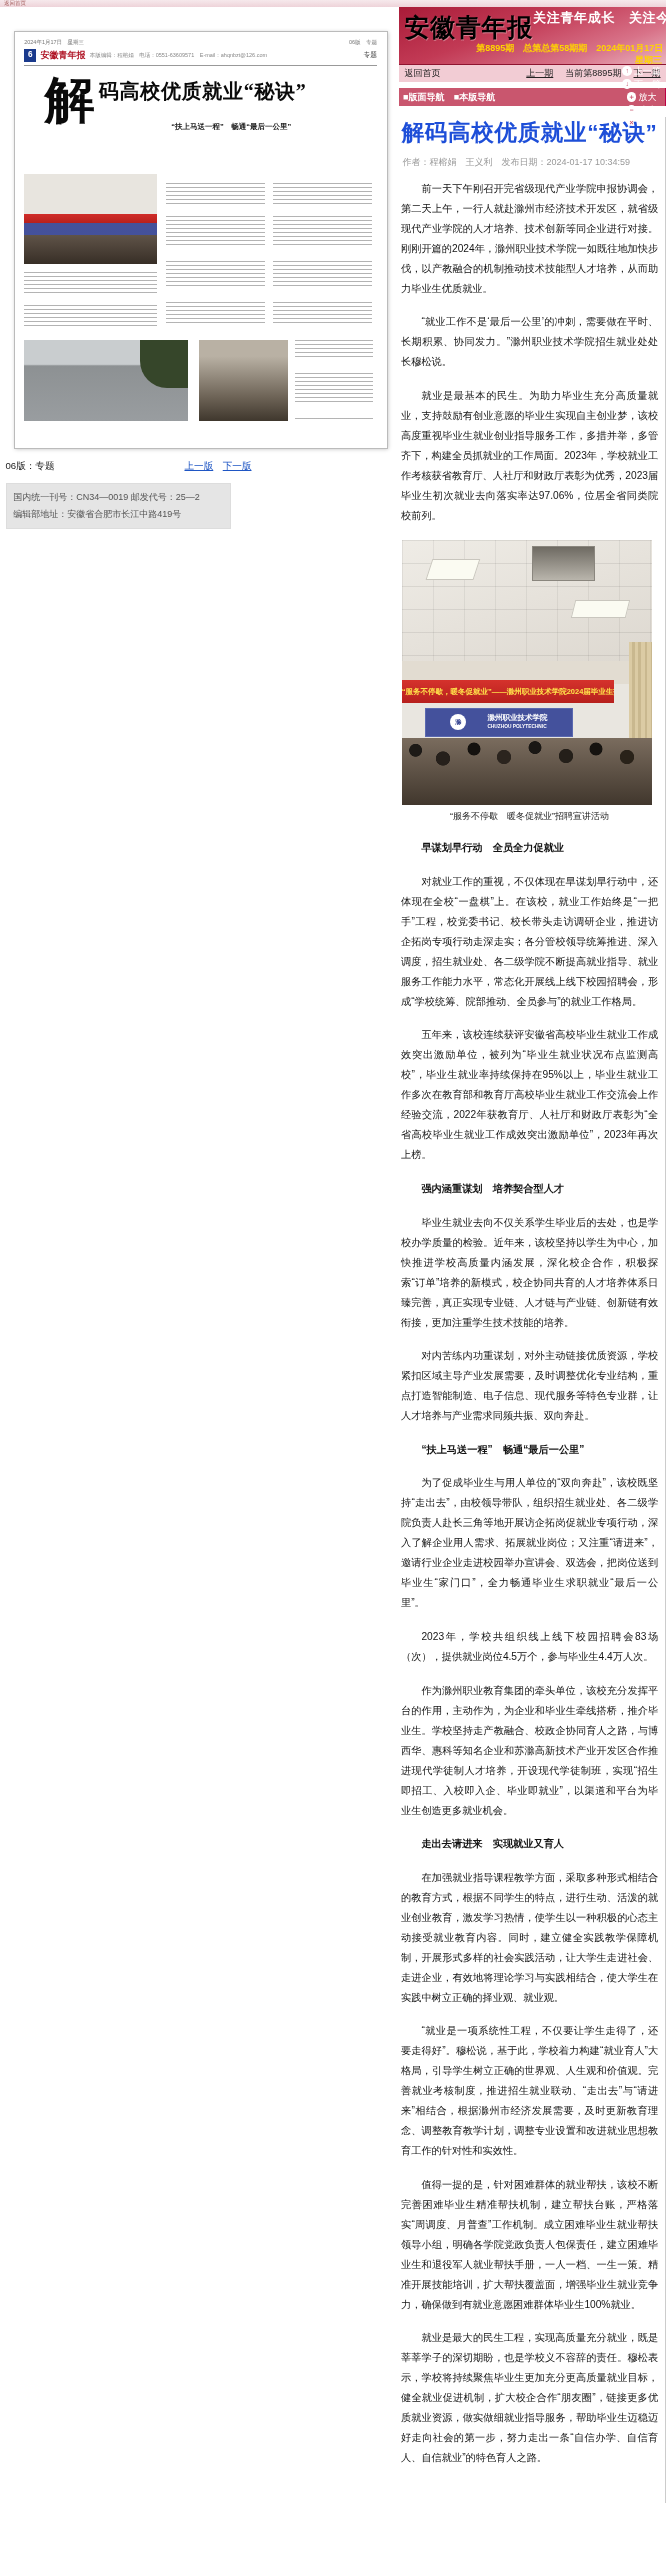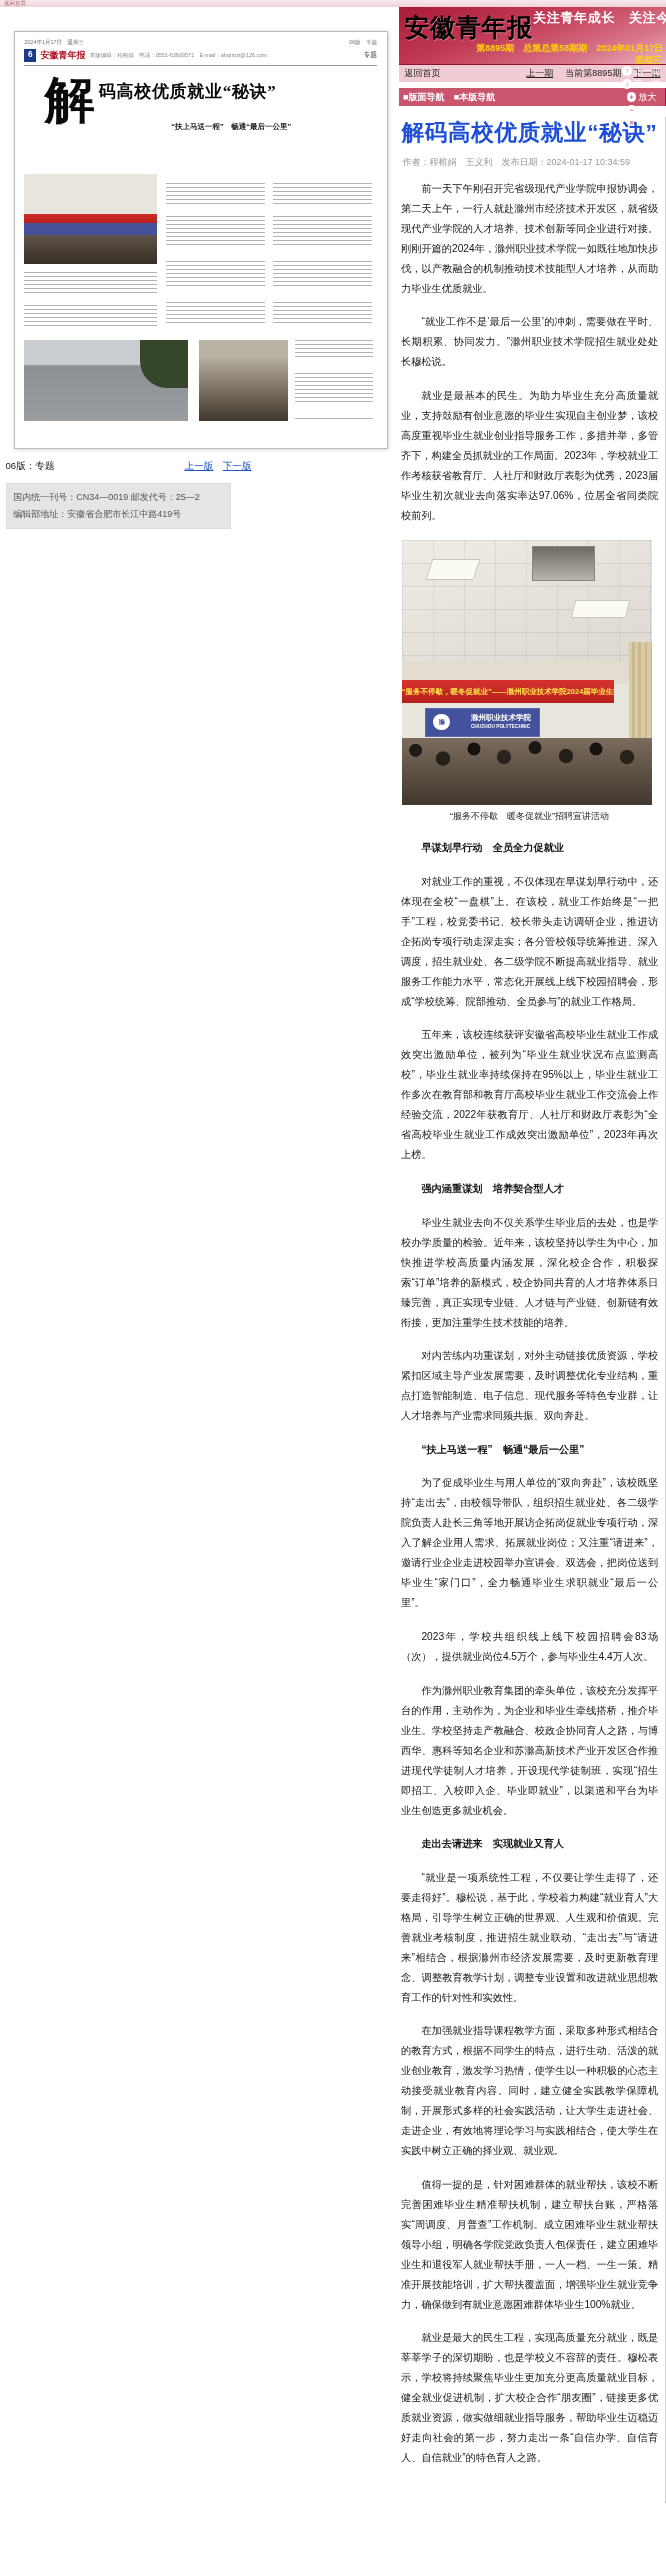--- a/index.html
+++ b/index.html
@@ -46,21 +46,21 @@
        linear-gradient(90deg,rgba(0,0,0,.06) 0.7px,transparent 0.7px) 0 0/31px 100%,
        linear-gradient(180deg,rgba(0,0,0,.08) 0.7px,transparent 0.7px) 0 0/ 100% 23px,
        linear-gradient(160deg,#efece6,#ddd8d0); }
   .ph1 .light1,.ph1 .light2 { position:absolute; background:#fbfbf2; border:0.7px solid #c9c6be; }
   .ph1 .light1 { left:27px; top:19px; width:48px; height:20.5px; transform:skewX(-18deg); }
   .ph1 .light2 { left:171px; top:60px; width:55px; height:18px; transform:skewX(-14deg); }
   .ph1 .vent { position:absolute; left:130px; top:6.8px; width:63px; height:35px; background:linear-gradient(180deg,#6e6a62,#b9b5ac); border:1.4px solid #8a867e; }
   .ph1 .wall { position:absolute; top:121px; left:0; right:0; height:23px; background:#e2dcd1; }
   .ph1 .curtain { position:absolute; right:0; top:102px; width:23px; height:102px; background:repeating-linear-gradient(90deg,#dbcba4 0 3.4px,#c9b88f 3.4px 6.1px); }
   .ph1 .banner { position:absolute; left:0; top:140px; width:212px; height:23px; background:linear-gradient(180deg,#d5322c,#b7201d); color:#ffe24a; font-size:7.5px; font-weight:bold; line-height:23px; text-align:center; white-space:nowrap; overflow:hidden; }
-  .ph1 .board { position:absolute; left:23px; top:168px; width:115px; height:29px; background:linear-gradient(180deg,#47549e,#3a4astretch); background:#44519c; border:1.4px solid #5a68b0; color:#fff; display:flex; align-items:center; justify-content:center; gap:21px; }
+  .ph1 .board { position:absolute; left:23px; top:168px; width:148px; height:29px; background:linear-gradient(180deg,#47549e,#3a4astretch); background:#44519c; border:1.4px solid #5a68b0; color:#fff; display:flex; align-items:center; justify-content:center; gap:21px; }
   .ph1 .board .bl { width:16.4px; height:16.4px; border-radius:50%; background:#fff; color:#2b3a8c; font-size:6.1px; line-height:16.4px; text-align:center; font-weight:bold; }
   .ph1 .board .bt { font-size:7.5px; font-weight:bold; line-height:9px; }
   .ph1 .board .bt small { font-size:4.8px; display:block; letter-spacing:0; }
   .ph1 .crowd { position:absolute; left:0; bottom:0; width:100%; height:67px;
       background:
         radial-gradient(circle at 13.6px 12.3px, #1d1a17 6.1px, transparent 6.8px),
         radial-gradient(circle at 41px 20.5px, #26201b 6.8px, transparent 7.5px),
         radial-gradient(circle at 72px 11px, #14110e 6.1px, transparent 6.8px),
         radial-gradient(circle at 102px 19px, #2b241e 6.8px, transparent 7.5px),
         radial-gradient(circle at 133px 9.6px, #1a1714 6.1px, transparent 6.8px),
@@ -72,21 +72,21 @@
   
   .thumb-wrap { margin:24.6px 0 0 13.6px; width:374px; height:418px; background:#fff; border:0.7px solid #bbb; box-shadow:1.4px 1.4px 4.1px rgba(0,0,0,.25); position:relative; overflow:hidden; padding:6.8px 9.6px; }
   .t-toprow { display:flex; justify-content:space-between; font-size:5.5px; color:#777; }
   .t-mast { display:flex; align-items:center; gap:4.1px; margin-top:2.7px; border-bottom:0.7px solid #999; padding-bottom:2.7px; }
   .t-pageno { width:12.3px; height:12.3px; background:#1a3a8c; color:#fff; font-size:8.2px; font-weight:bold; text-align:center; line-height:12.3px; }
   .t-paper { font-size:9px; font-weight:bold; color:#b01324; }
   .t-contact { font-size:5.5px; color:#888; }
   .t-corner { margin-left:auto; font-size:6.8px; color:#444; }
   .t-headline { margin:12.3px 0 5.5px 20.5px; color:#0a0a0a; }
   .t-headline .big { float:left; font-size:50px; line-height:44px; font-weight:900; margin-right:4.1px; font-family:"Liberation Serif","DejaVu Serif",serif; }
-  .t-headline .rest { font-size:17px; font-weight:900; line-height:27px; letter-spacing:0.7px; font-family:"Liberation Serif","DejaVu Serif",serif; }
+  .t-headline .rest { font-size:20px; font-weight:900; line-height:27px; letter-spacing:0.7px; font-family:"Liberation Serif","DejaVu Serif",serif; }
   .t-sub { clear:both; font-size:7.5px; font-weight:bold; color:#222; margin:11px 0 4.1px 147px; }
   .tl { background:repeating-linear-gradient(180deg,#9a9a9a 0 0.7px,transparent 0.7px 4.1px); opacity:.75; position:absolute; }
   .t-photo { position:absolute; overflow:hidden; }
   .t-ph-meeting { left:9.6px; top:142px; width:133px; height:90px; background:linear-gradient(180deg,#e8e5df 45%,#cf2c28 45%,#b71f1c 55%,#45519a 55%,#44519c 68%,#5f5348 68%,#372e26 100%); }
   .t-ph-street { left:9.6px; top:308px; width:164px; height:81px; background:linear-gradient(180deg,#c9cdcf 30%,#8d9193 32%,#999da0 100%); }
   .t-ph-street .tr { position:absolute; right:0; top:0; width:48px; height:48px; background:#36462a; border-bottom-left-radius:27px; }
   .t-ph-corr { left:184px; top:308px; width:89px; height:81px; background:linear-gradient(180deg,#b9b1a4 20%,#6e6457 70%,#3f372d 100%); }
 
   .sb-row { margin:11px 0 0 5.5px; width:246px; display:flex; justify-content:space-between; font-size:9.6px; color:#222; }
   .sb-row .lnk { color:#1f56c4; text-decoration:underline; margin-left:6.8px; cursor:pointer; }
@@ -228,22 +228,22 @@
             <p>对就业工作的重视，不仅体现在早谋划早行动中，还体现在全校“一盘棋”上。在该校，就业工作始终是“一把手”工程，校党委书记、校长带头走访调研企业，推进访企拓岗专项行动走深走实；各分管校领导统筹推进、深入调度，招生就业处、各二级学院不断提高就业指导、就业服务工作能力水平，常态化开展线上线下校园招聘会，形成“学校统筹、院部推动、全员参与”的就业工作格局。</p>
             <p>五年来，该校连续获评安徽省高校毕业生就业工作成效突出激励单位，被列为“毕业生就业状况布点监测高校”，毕业生就业率持续保持在95%以上，毕业生就业工作多次在教育部和教育厅高校毕业生就业工作交流会上作经验交流，2022年获教育厅、人社厅和财政厅表彰为“全省高校毕业生就业工作成效突出激励单位”，2023年再次上榜。</p>
             <h3>强内涵重谋划　培养契合型人才</h3>
             <p>毕业生就业去向不仅关系学生毕业后的去处，也是学校办学质量的检验。近年来，该校坚持以学生为中心，加快推进学校高质量内涵发展，深化校企合作，积极探索“订单”培养的新模式，校企协同共育的人才培养体系日臻完善，真正实现专业链、人才链与产业链、创新链有效衔接，更加注重学生技术技能的培养。</p>
             <p>对内苦练内功重谋划，对外主动链接优质资源，学校紧扣区域主导产业发展需要，及时调整优化专业结构，重点打造智能制造、电子信息、现代服务等特色专业群，让人才培养与产业需求同频共振、双向奔赴。</p>
             <h3>“扶上马送一程”　畅通“最后一公里”</h3>
             <p>为了促成毕业生与用人单位的“双向奔赴”，该校既坚持“走出去”，由校领导带队，组织招生就业处、各二级学院负责人赴长三角等地开展访企拓岗促就业专项行动，深入了解企业用人需求、拓展就业岗位；又注重“请进来”，邀请行业企业走进校园举办宣讲会、双选会，把岗位送到毕业生“家门口”，全力畅通毕业生求职就业“最后一公里”。</p>
             <p>2023年，学校共组织线上线下校园招聘会83场（次），提供就业岗位4.5万个，参与毕业生4.4万人次。</p>
             <p>作为滁州职业教育集团的牵头单位，该校充分发挥平台的作用，主动作为，为企业和毕业生牵线搭桥，推介毕业生。学校坚持走产教融合、校政企协同育人之路，与博西华、惠科等知名企业和苏滁高新技术产业开发区合作推进现代学徒制人才培养，开设现代学徒制班，实现“招生即招工、入校即入企、毕业即就业”，以渠道和平台为毕业生创造更多就业机会。</p>
             <h3>走出去请进来　实现就业又育人</h3>
+            <p>在加强就业指导课程教学方面，采取多种形式相结合的教育方式，根据不同学生的特点，进行生动、活泼的就业创业教育，激发学习热情，使学生以一种积极的心态主动接受就业教育内容。同时，建立健全实践教学保障机制，开展形式多样的社会实践活动，让大学生走进社会、走进企业，有效地将理论学习与实践相结合，使大学生在实践中树立正确的择业观、就业观。</p>
             <p>“就业是一项系统性工程，不仅要让学生走得了，还要走得好”。穆松说，基于此，学校着力构建“就业育人”大格局，引导学生树立正确的世界观、人生观和价值观。完善就业考核制度，推进招生就业联动、“走出去”与“请进来”相结合，根据滁州市经济发展需要，及时更新教育理念、调整教育教学计划，调整专业设置和改进就业思想教育工作的针对性和实效性。</p>
-            <p>在加强就业指导课程教学方面，采取多种形式相结合的教育方式，根据不同学生的特点，进行生动、活泼的就业创业教育，激发学习热情，使学生以一种积极的心态主动接受就业教育内容。同时，建立健全实践教学保障机制，开展形式多样的社会实践活动，让大学生走进社会、走进企业，有效地将理论学习与实践相结合，使大学生在实践中树立正确的择业观、就业观。</p>
             <p>值得一提的是，针对困难群体的就业帮扶，该校不断完善困难毕业生精准帮扶机制，建立帮扶台账，严格落实“周调度、月普查”工作机制。成立困难毕业生就业帮扶领导小组，明确各学院党政负责人包保责任，建立困难毕业生和退役军人就业帮扶手册，一人一档、一生一策。精准开展技能培训，扩大帮扶覆盖面，增强毕业生就业竞争力，确保做到有就业意愿困难群体毕业生100%就业。</p>
             <p>就业是最大的民生工程，实现高质量充分就业，既是莘莘学子的深切期盼，也是学校义不容辞的责任。穆松表示，学校将持续聚焦毕业生更加充分更高质量就业目标，健全就业促进机制，扩大校企合作“朋友圈”，链接更多优质就业资源，做实做细就业指导服务，帮助毕业生迈稳迈好走向社会的第一步，努力走出一条“自信办学、自信育人、自信就业”的特色育人之路。</p>
           </div>
 
       </div>
     </div>
   </div>
 </div>
 
 

